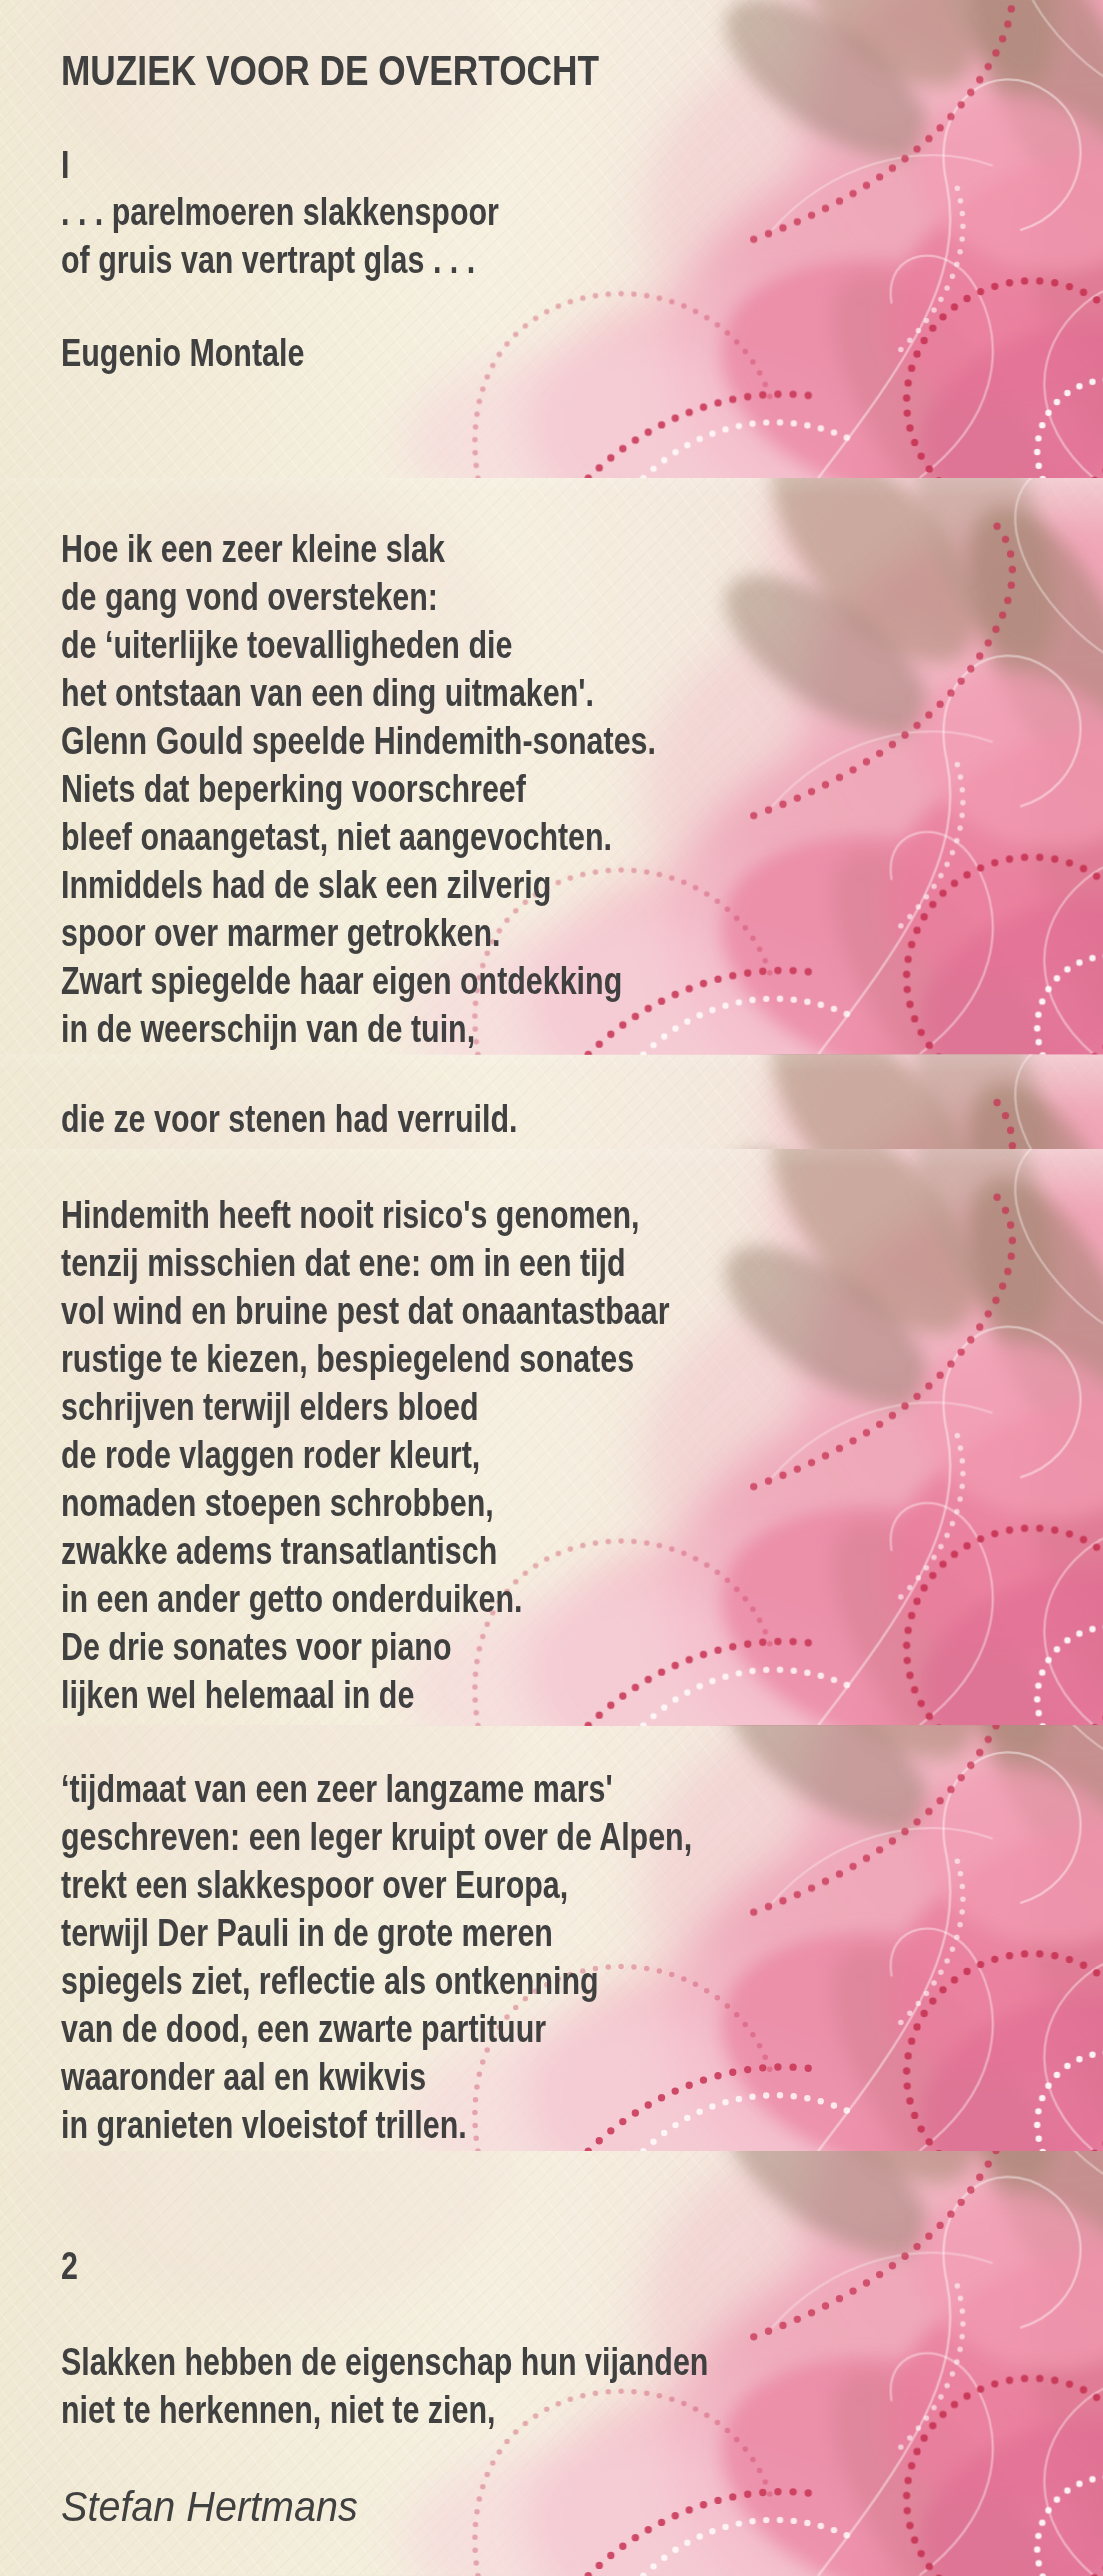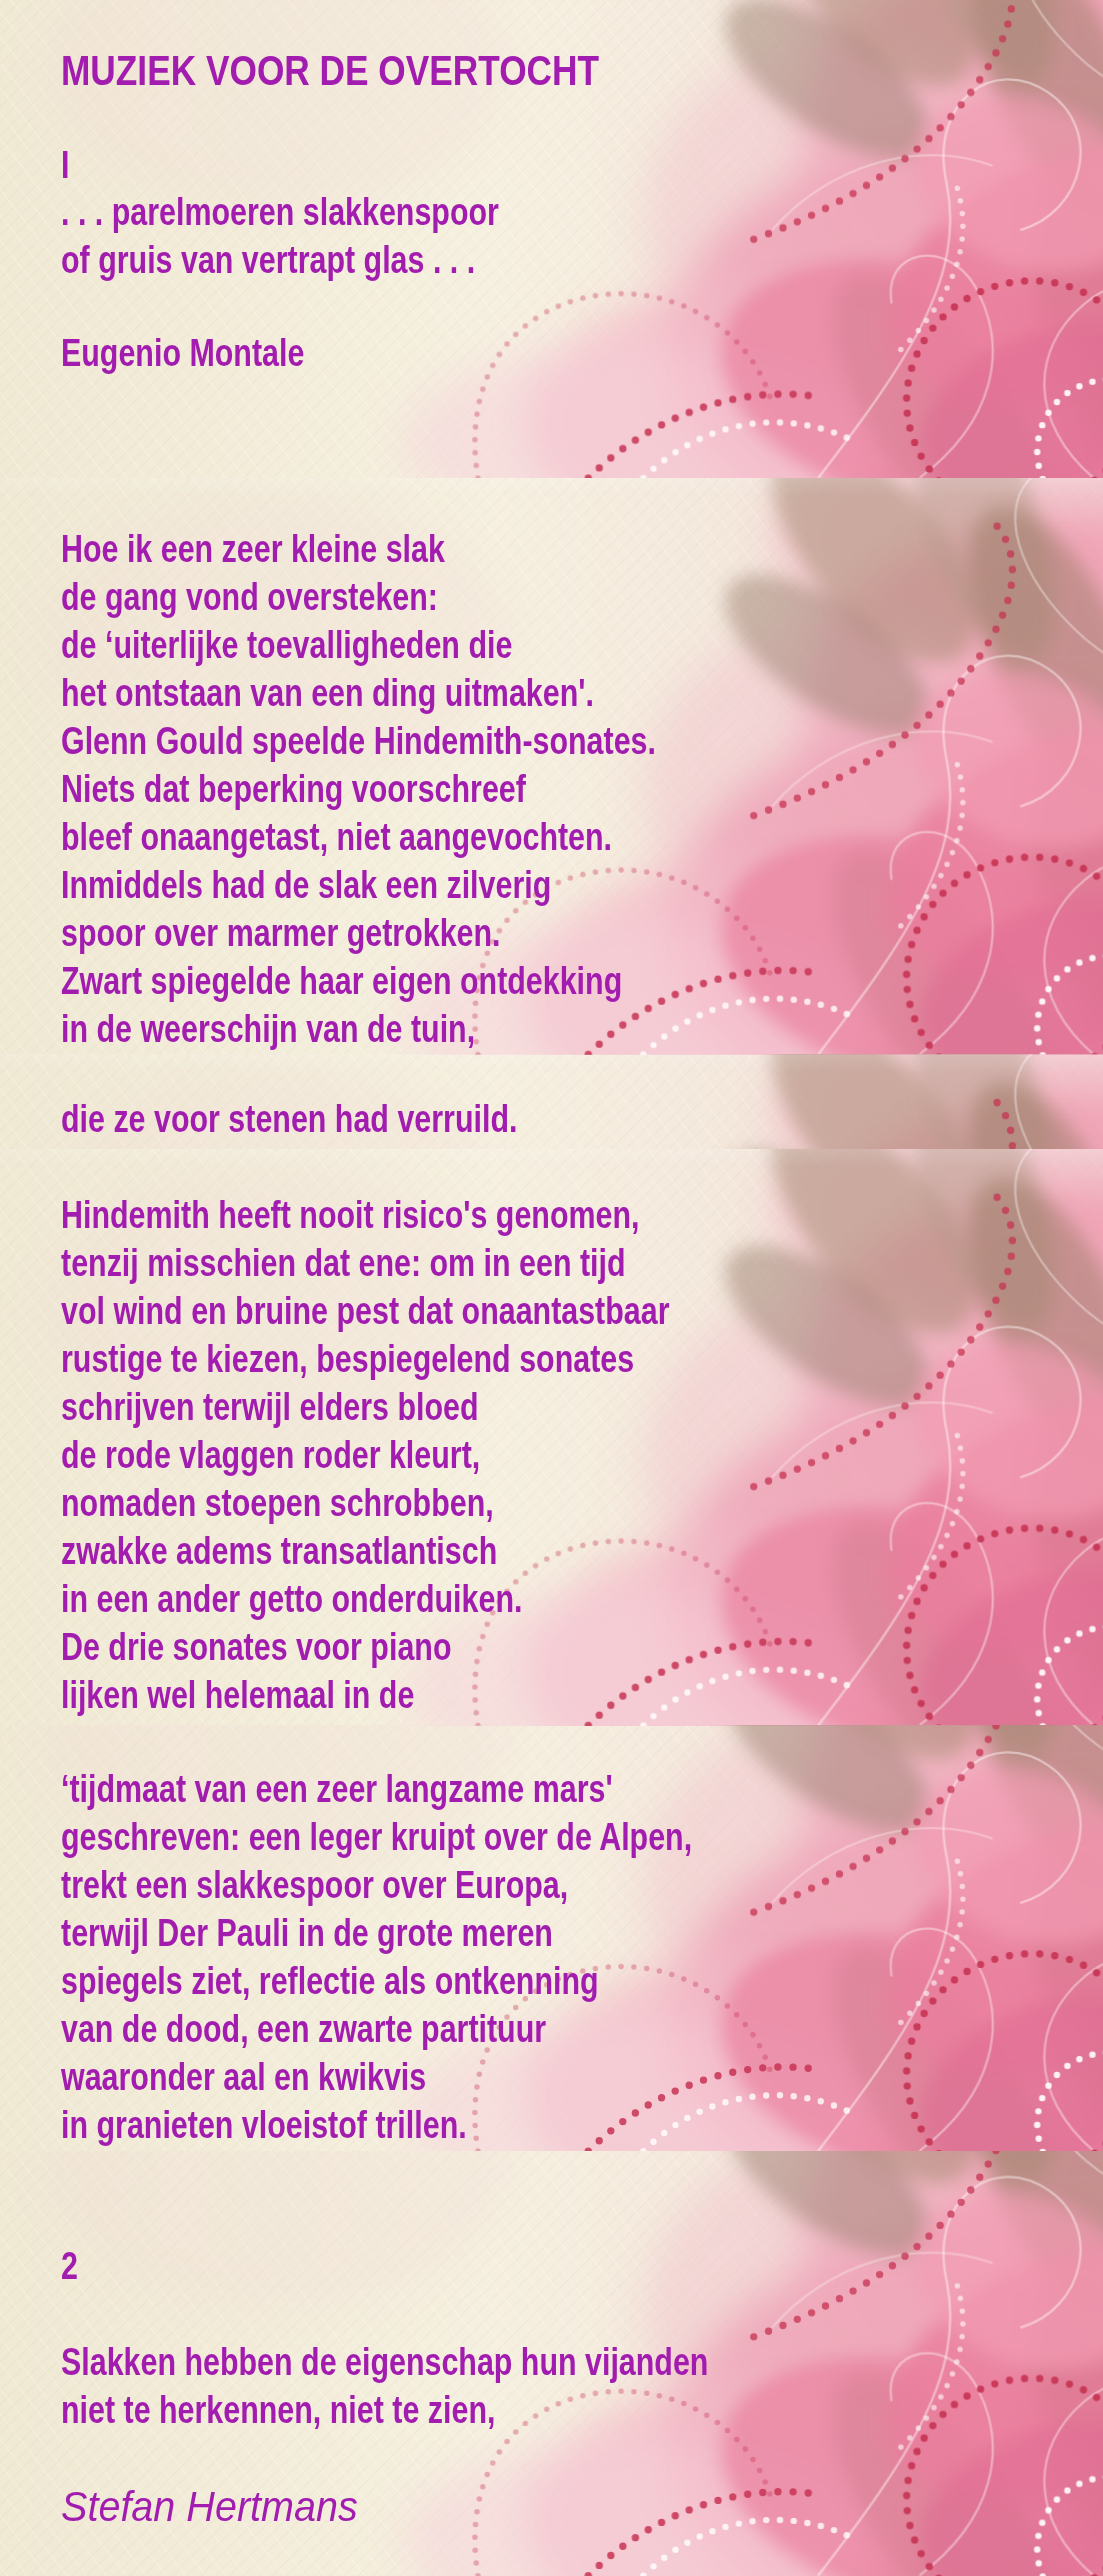--- a/index.html
+++ b/index.html
@@ -2,21 +2,21 @@
 <html style="font-size:14.7px"><head>
 <meta charset="utf-8">
 <style>
   html, body { margin: 0; padding: 0; background: #efe8d5; }
   #page {
     position: relative;
     width: 1103px;
     height: 2576px;
     overflow: hidden;
     font-family: "Liberation Sans", "DejaVu Sans", sans-serif;
-    color: #a21caf;
+    color: #404040;
   }
   .bg {
     position: absolute;
     left: 0; top: 0;
     width: 1103px; height: 2576px;
     display: block;
   }
   .txt {
     position: absolute;
     left: 61px;

